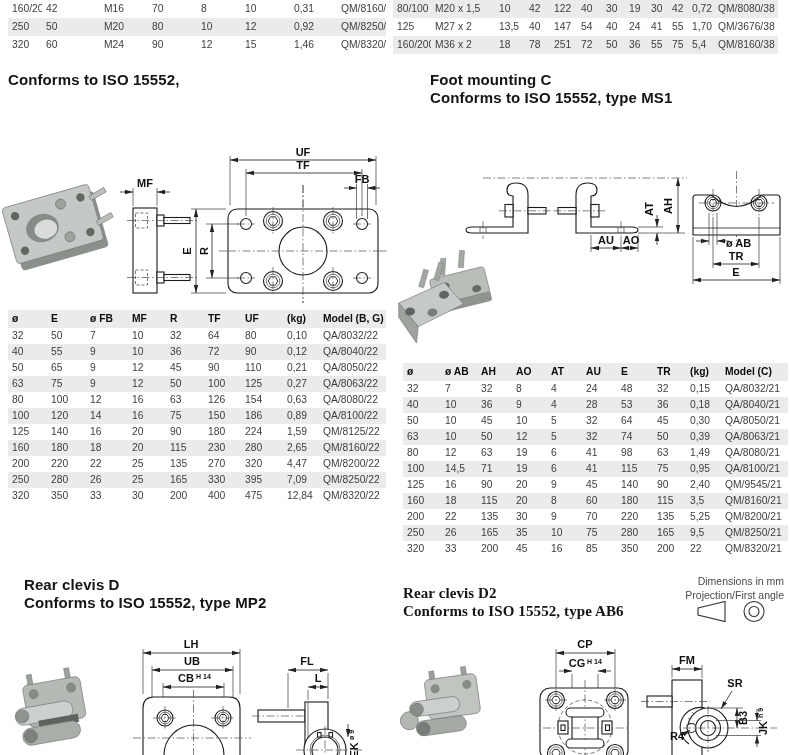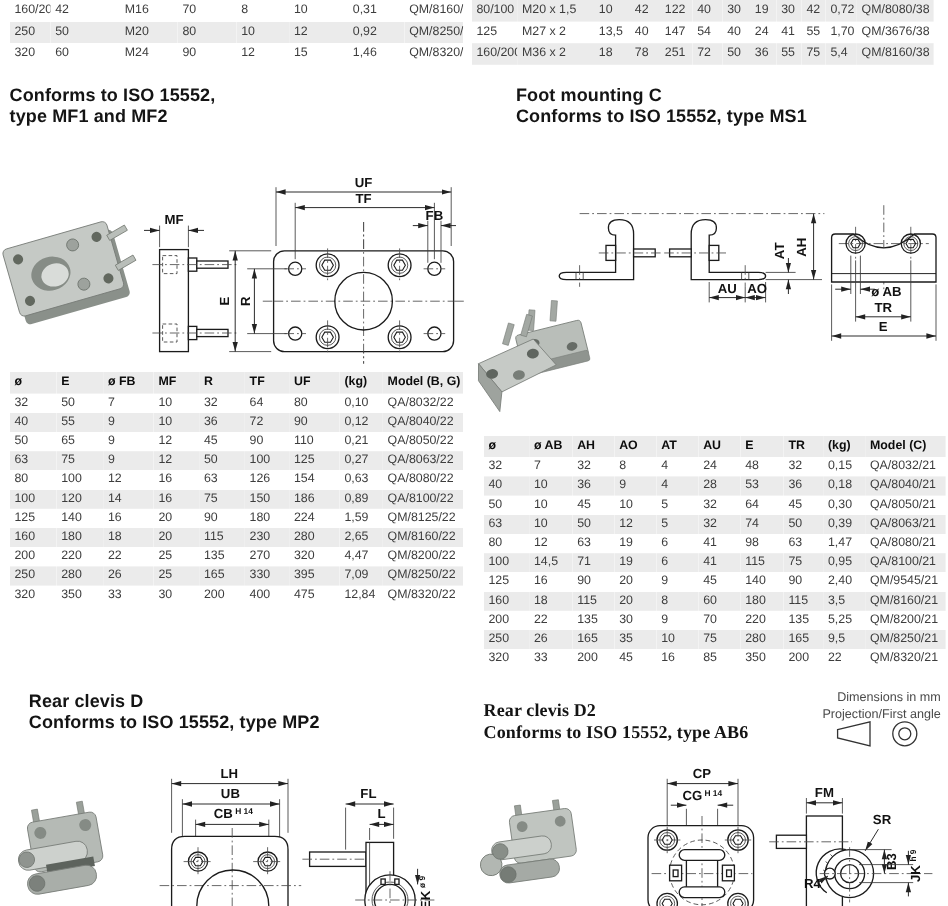--- a/index.html
+++ b/index.html
@@ -132,21 +132,20 @@
           <td>55</td>
           <td>75</td>
           <td>5,4</td>
           <td>QM/8160/38</td>
         </tr>
       </tbody>
   </table>
 
   <div class="abs" style="left:8px;top:71px;">
     <h2 class="sec">Conforms to ISO 15552,</h2>
-    <h2 class="sec">type MF1 and MF2</h2>
   </div>
   <div class="abs" style="left:403px;top:71px;margin-left:27px;">
     <h2 class="sec">Foot mounting C</h2>
 
     <h2 class="sec">Conforms to ISO 15552, type MS1</h2>
   </div>
 
   <svg class="abs" style="left:0;top:135px;" width="395" height="170" viewBox="0 0 395 170">
     <defs>
       <marker id="aeA" markerWidth="10" markerHeight="7" refX="8" refY="3" orient="auto" markerUnits="userSpaceOnUse">
@@ -567,21 +566,21 @@
         </tr>
         <tr>
           <td>80</td>
           <td>12</td>
           <td>63</td>
           <td>19</td>
           <td>6</td>
           <td>41</td>
           <td>98</td>
           <td>63</td>
-          <td>1,47</td>
+          <td>1,49</td>
           <td>QA/8080/21</td>
         </tr>
         <tr class="shade">
           <td>100</td>
           <td>14,5</td>
           <td>71</td>
           <td>19</td>
           <td>6</td>
           <td>41</td>
           <td>115</td>

